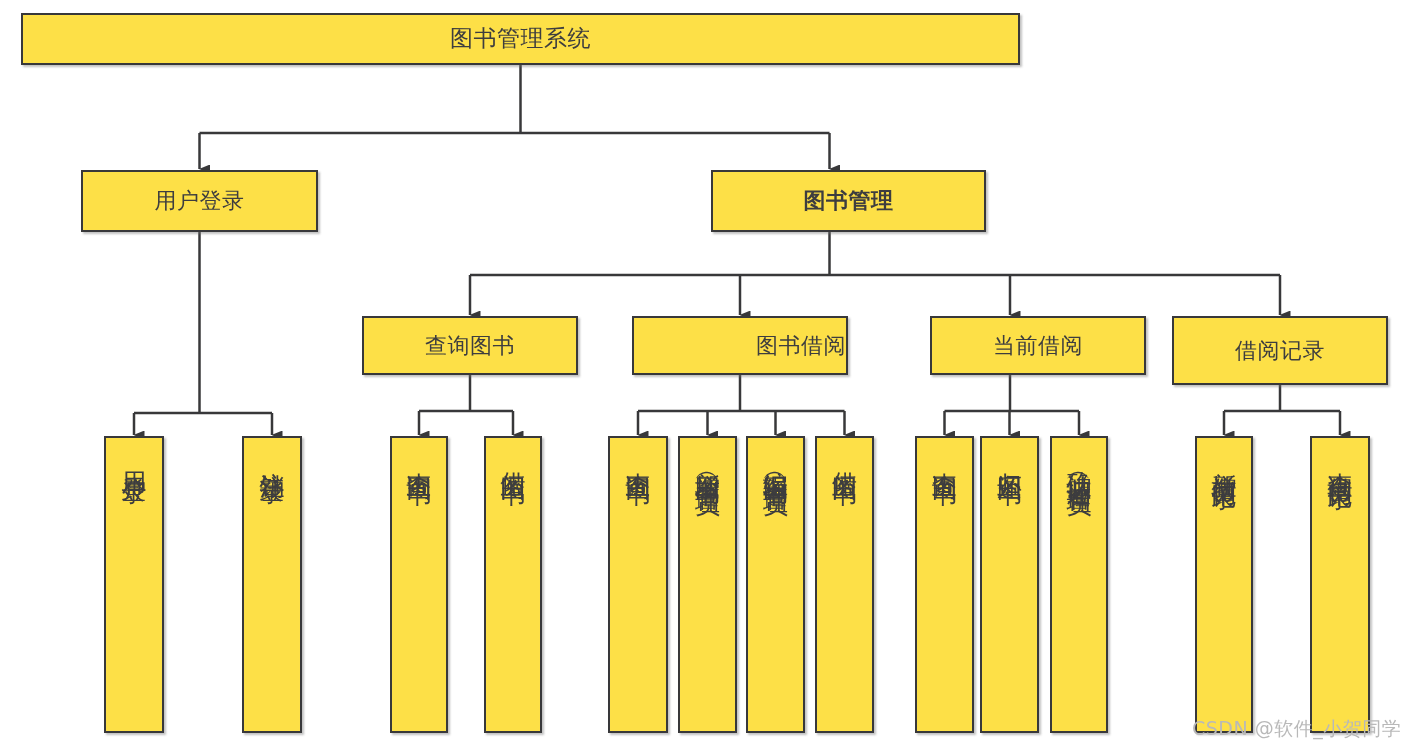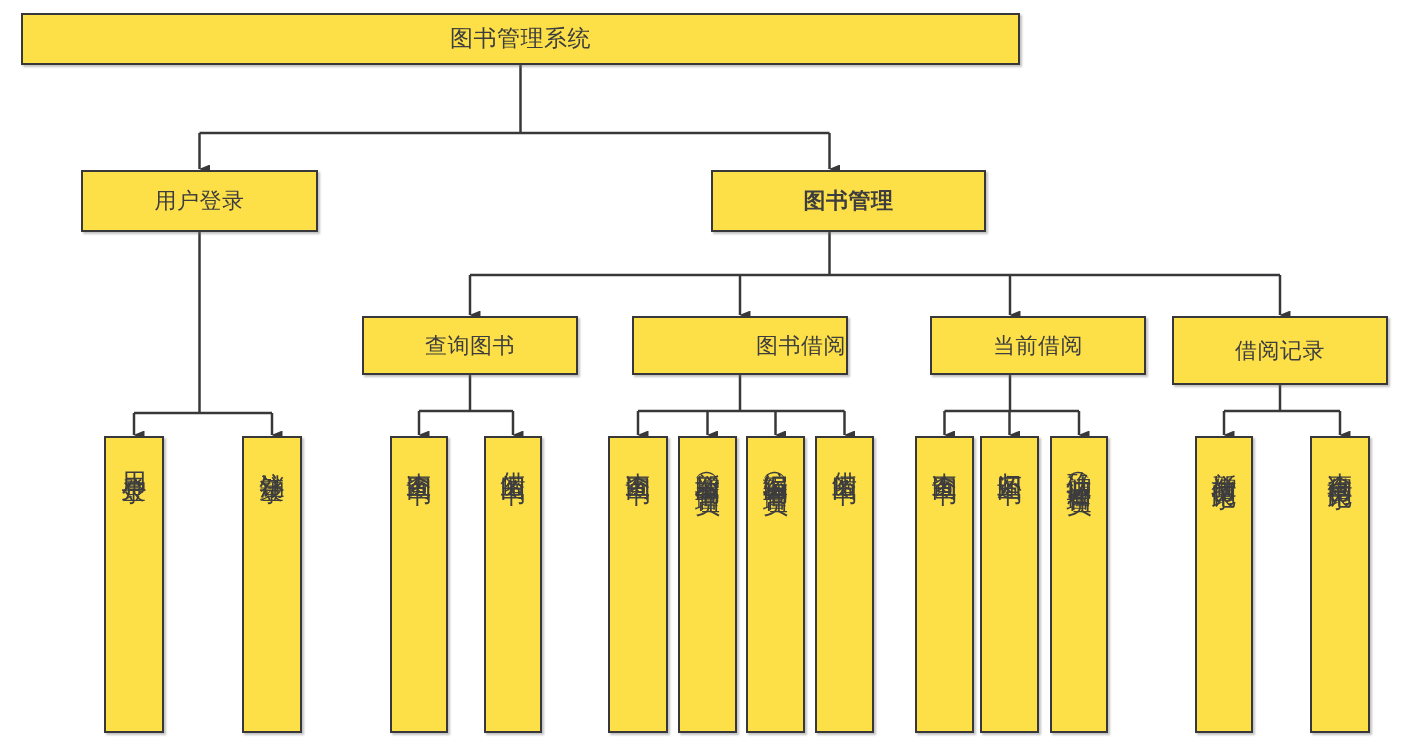--- a/index.html
+++ b/index.html
@@ -170,13 +170,14 @@
       <div class="node vertical" style="left: 1050px; top: 436px; width: 58px; height: 297px;">
         <span class="label">确认归还（管理员）</span>
       </div>
       <div class="node vertical" style="left: 1195px; top: 436px; width: 58px; height: 297px;">
         <span class="label">新增借阅记录</span>
       </div>
       <div class="node vertical" style="left: 1310px; top: 436px; width: 60px; height: 297px;">
         <span class="label">查询借阅记录</span>
       </div>
     </div>
+  <div class="watermark" style="left:1192px; top:716px;">CSDN @软件_小贺同学</div>
 </div>
 
 </body></html>

